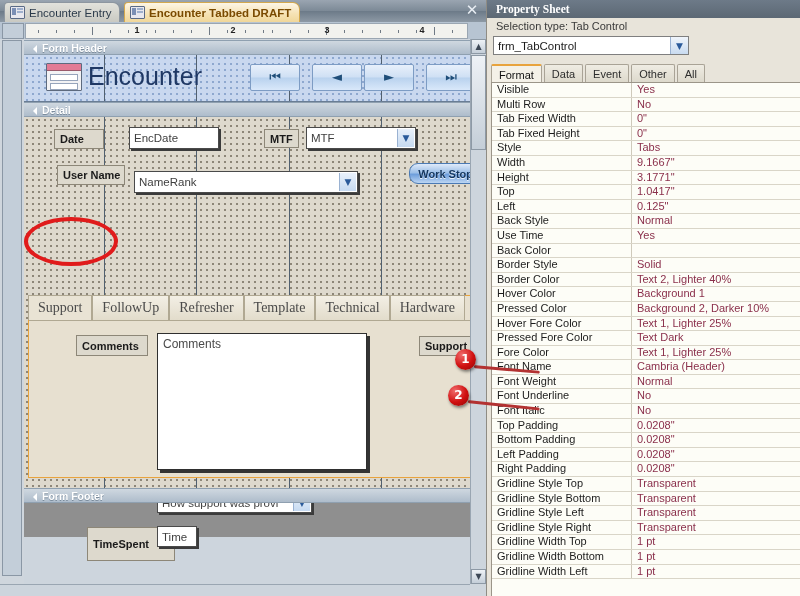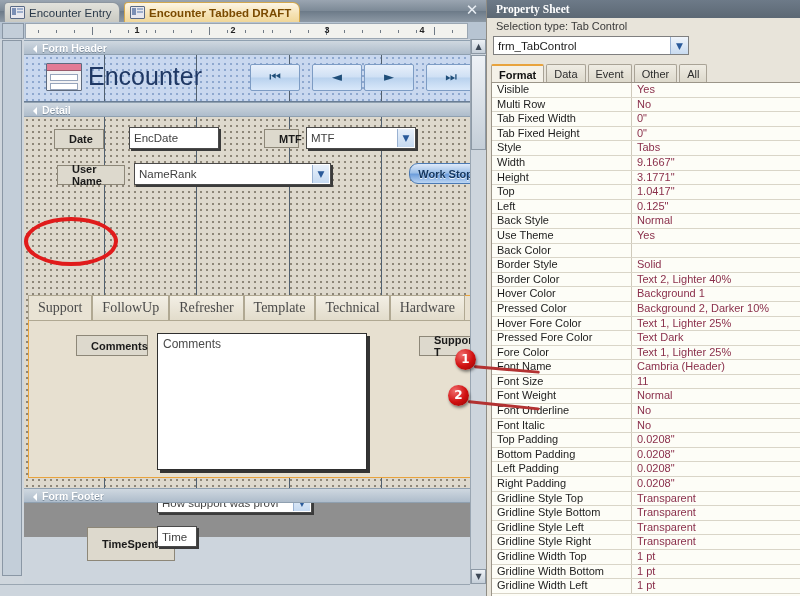--- a/index.html
+++ b/index.html
@@ -71,21 +71,21 @@
     font-size:25px;color:#1f3864;line-height:26px;}
 
   .navbtn{position:absolute;top:9px;width:48px;height:25px;
     background:linear-gradient(to bottom,#e8f0fb 0%,#cfe0f4 48%,#b9d2ee 52%,#d9e8fa 100%);
     border:1px solid #7d9cc4;border-radius:2px;}
   .navbtn span{position:absolute;left:0;right:0;top:5px;text-align:center;color:#1f4e79;font-size:13px;
     font-family:"DejaVu Sans",sans-serif;line-height:14px;}
 
   .lbl{position:absolute;background:#ddd9cd;border:1px solid #8d8778;
     font-weight:bold;color:#1a1a1a;font-size:11px;display:flex;align-items:center;
-    padding-left:14px;box-sizing:border-box;}
+    padding-left:5px;box-sizing:border-box;}
 
   .txtbox{position:absolute;background:#ffffff;border:1px solid #4a4a4a;
     box-shadow:2px 2px 0 #3b3b3b;color:#3f3f3f;font-size:11.5px;
     display:flex;align-items:center;padding-left:4px;box-sizing:border-box;}
 
   .combo{position:absolute;background:#ffffff;border:1px solid #4a4a4a;
     box-shadow:2px 2px 0 #3b3b3b;color:#3f3f3f;font-size:11.5px;
     display:flex;align-items:center;padding-left:4px;box-sizing:border-box;overflow:hidden;}
   .combo .arrow{position:absolute;right:1px;top:1px;bottom:1px;width:16px;
     background:linear-gradient(to bottom,#e9f1fb,#c6daf1);border-left:1px solid #9ab2d2;
@@ -135,21 +135,21 @@
   .ps-combo .arrow{position:absolute;right:0;top:0;bottom:0;width:17px;
     background:linear-gradient(to bottom,#f0f5fb,#c9dbf0);border-left:1px solid #9ab2d2;
     display:flex;align-items:center;justify-content:center;color:#2a5a9a;font-size:9px;
     font-family:"DejaVu Sans",sans-serif;}
 
   .ps-tabs{position:absolute;left:4px;top:64px;height:18px;display:flex;}
   .pstab{height:18px;padding:0 7px;font-size:11px;color:#2d2d2d;line-height:18px;
     background:linear-gradient(to bottom,#efece3,#ddd9cc);border:1px solid #a9a396;
     border-bottom:none;margin-right:2px;box-sizing:border-box;
     border-top-left-radius:2px;border-top-right-radius:2px;}
-  .pstab.sel{background:#f4f1e8;border-top:2px solid #e8a33d;font-weight:bold;color:#111;}
+  .pstab.sel{background:#f4f1e8;border-top:2px solid #e8a33d;font-weight:normal;color:#111;}
 
   .grid{position:absolute;left:4px;top:82px;right:0;bottom:0;background:#fdfdf7;
     border-top:1px solid #9b9589;border-left:1px solid #9b9589;box-sizing:border-box;}
   .prow{height:14.6px;display:flex;border-bottom:1px solid #d9d5c8;box-sizing:border-box;}
   .pname{width:140px;flex:0 0 140px;border-right:1px solid #cfcabb;box-sizing:border-box;
     padding-left:5px;font-size:11px;line-height:13.6px;color:#1c1c1c;overflow:hidden;white-space:nowrap;}
   .pval{flex:1;padding-left:5px;font-size:11px;line-height:13.6px;color:#8a2f4b;overflow:hidden;white-space:nowrap;}
 
   
   .ellipse{position:absolute;border:4px solid #e01b1b;border-radius:50%;pointer-events:none;}
@@ -252,21 +252,21 @@
 
         <div class="lbl" style="left:30px;top:12px;width:50px;height:20px">Date</div>
         <div class="txtbox" style="left:105px;top:10px;width:90px;height:22px">EncDate</div>
         <div class="lbl" style="left:240px;top:12px;width:35px;height:19px">MTF</div>
         <div class="combo" style="left:282px;top:10px;width:110px;height:22px">
           <span>MTF</span>
           <span class="arrow">▼</span>
         </div>
 
         <div class="lbl" style="left:33px;top:48px;width:68px;height:20px">User Name</div>
-        <div class="combo" style="left:110px;top:46px;width:197px;height:22px">
+        <div class="combo" style="left:110px;top:54px;width:224px;height:22px">
           <span>NameRank</span>
           <span class="arrow">▼</span>
         </div>
         <div class="workbtn" style="left:385px;top:46px;width:80px;height:21px">Work Stopp</div>
 
         <div class="tabctl">
           <div class="strip">
             <div class="ftab sel">Support</div>
             <div class="ftab">FollowUp</div>
             <div class="ftab">Refresher</div>
@@ -350,21 +350,21 @@
         </div>
         <div class="prow">
           <div class="pname">Left</div>
           <div class="pval">0.125"</div>
         </div>
         <div class="prow">
           <div class="pname">Back Style</div>
           <div class="pval">Normal</div>
         </div>
         <div class="prow">
-          <div class="pname">Use Theme</div>
+          <div class="pname">Use Time</div>
           <div class="pval">Yes</div>
         </div>
         <div class="prow">
           <div class="pname">Back Color</div>
         </div>
         <div class="prow">
           <div class="pname">Border Style</div>
           <div class="pval">Solid</div>
         </div>
         <div class="prow">
@@ -389,24 +389,20 @@
         </div>
         <div class="prow">
           <div class="pname">Fore Color</div>
           <div class="pval">Text 1, Lighter 25%</div>
         </div>
         <div class="prow">
           <div class="pname">Font Name</div>
           <div class="pval">Cambria (Header)</div>
         </div>
         <div class="prow">
-          <div class="pname">Font Size</div>
-          <div class="pval">11</div>
-        </div>
-        <div class="prow">
           <div class="pname">Font Weight</div>
           <div class="pval">Normal</div>
         </div>
         <div class="prow">
           <div class="pname">Font Underline</div>
           <div class="pval">No</div>
         </div>
         <div class="prow">
           <div class="pname">Font Italic</div>
           <div class="pval">No</div>

